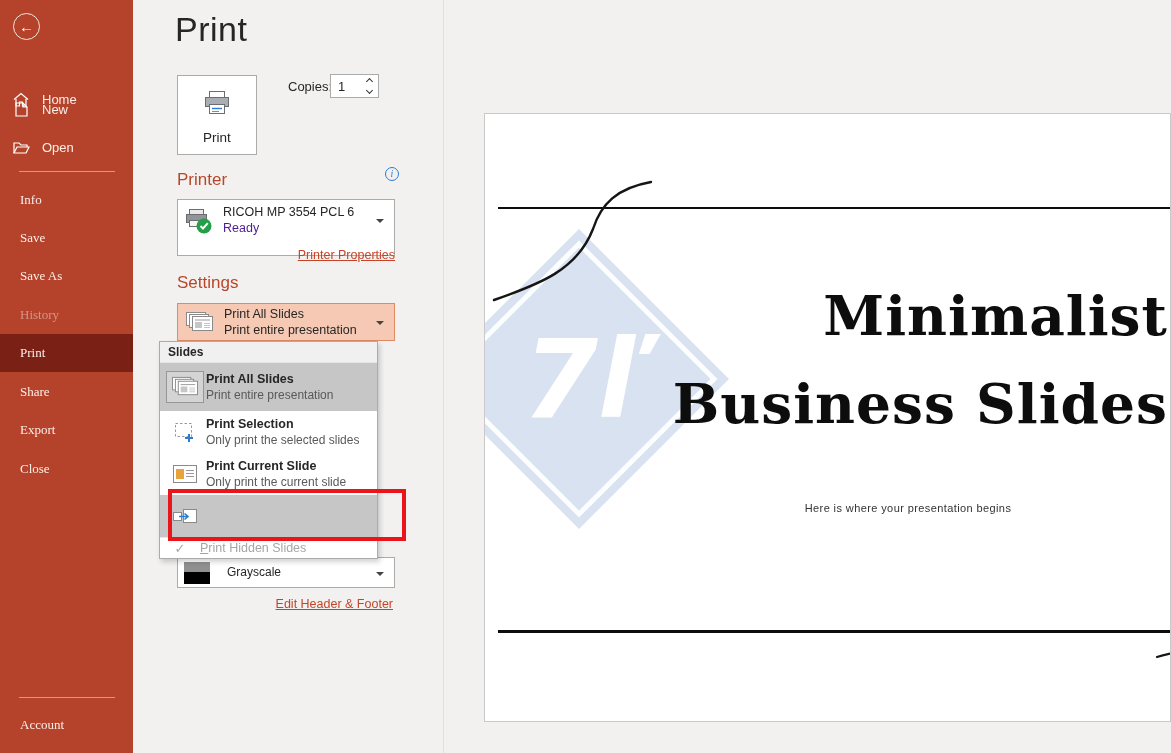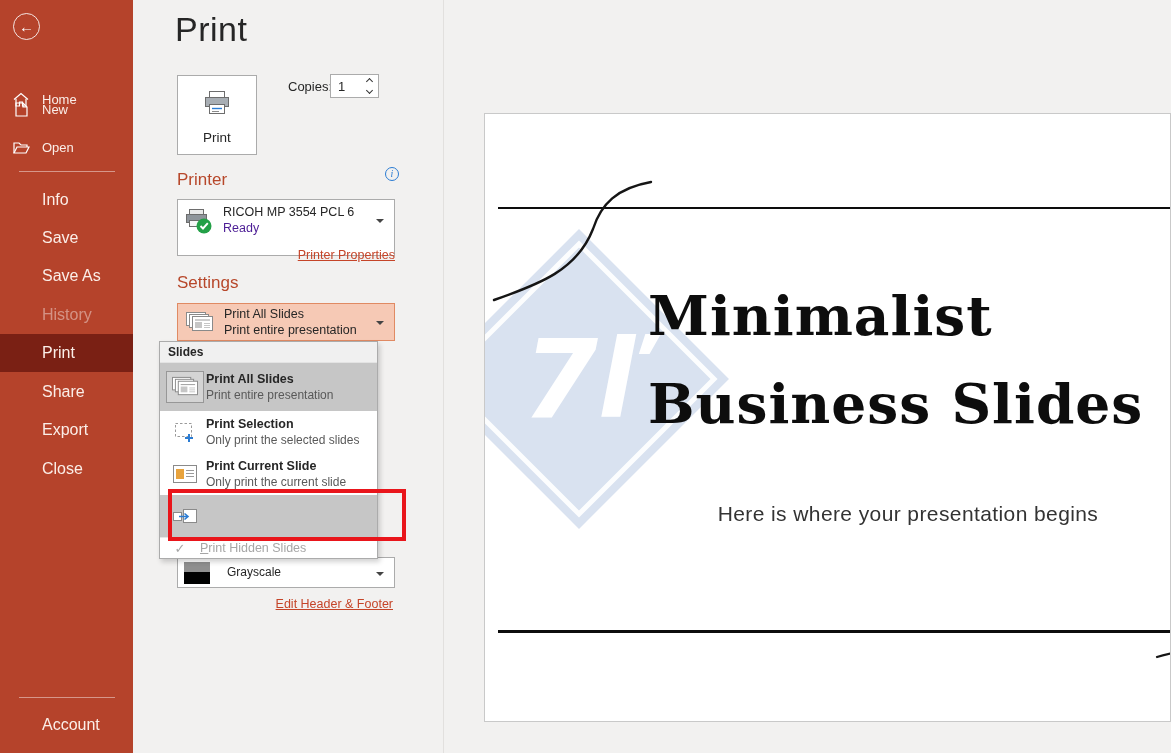--- a/index.html
+++ b/index.html
@@ -4,21 +4,21 @@
 <style>
   * { margin:0; padding:0; box-sizing:border-box; }
   html,body { width:1171px; height:753px; overflow:hidden; }
   body { position:relative; font-family:"Liberation Sans",sans-serif; background:#F2F1F0; }
 
   
   .sidebar { position:absolute; left:0; top:0; width:133px; height:753px; background:#B5432B; color:#FBEEE8; z-index:10; }
   .back-btn { position:absolute; left:13px; top:13px; width:27px; height:27px; border:1.5px solid rgba(255,255,255,.85); border-radius:50%; color:#fff; display:flex; align-items:center; justify-content:center; font-size:15px; cursor:default; }
   .nav-item { position:absolute; left:0; width:133px; height:28px; display:flex; align-items:center; font-size:13px; cursor:default; }
   .nav-item .nico { width:42px; display:flex; justify-content:center; flex:none; }
-  .menu-item { position:absolute; left:0; width:133px; height:28px; line-height:28px; padding-left:42px; font-size:16px; cursor:default; }
+  .menu-item { position:absolute; left:0; width:133px; height:28px; line-height:28px; padding-left:20px; font-size:13px; cursor:default;font-family:Liberation Serif, serif; }
   .menu-item.selected { height:38px; line-height:38px; background:#7A2014; }
   .menu-item.disabled { color:rgba(255,255,255,.42); }
   .sb-divider { position:absolute; left:19px; width:96px; height:1px; background:rgba(255,255,255,.45); }
 
   
   .page-title { position:absolute; left:175px; top:10px; font-size:34px; font-weight:300; color:#262626; letter-spacing:.5px; }
   .big-print-btn { position:absolute; left:177px; top:75px; width:80px; height:80px; background:#fff; border:1px solid #ABABAB; text-align:center; cursor:default; }
   .big-print-btn .blabel { display:block; margin-top:9px; font-size:13.5px; color:#262626; }
   .copies-label { position:absolute; left:288px; top:79px; font-size:13px; color:#262626; }
   .copies-spin { position:absolute; left:330px; top:74px; width:49px; height:24px; border:1px solid #ABABAB; background:#fff; }
@@ -72,22 +72,22 @@
   
   .preview { position:absolute; left:444px; top:0; right:0; bottom:0; background:#F2F1F0; }
   .slide { position:absolute; left:40px; top:113px; width:687px; height:609px; background:#fff; border:1px solid #C9C9C9; overflow:hidden; }
   .slide-line { position:absolute; left:13px; right:0; background:#0D0D0D; }
   .line-top { top:93px; height:2px; }
   .line-bottom { top:516px; height:3px; }
   .deco-svg { position:absolute; left:0; top:0; }
   .wm { position:absolute; left:-12px; top:159px; width:212px; height:212px; background:#D9E2F0; transform:rotate(45deg); }
   .wm::after { content:""; position:absolute; inset:8px; border:5px solid rgba(255,255,255,.92); }
   .wm-glyph { position:absolute; inset:0; display:flex; align-items:center; justify-content:center; transform:rotate(-45deg); color:#fff; font-size:108px; font-weight:bold; font-style:italic; font-family:"DejaVu Sans",sans-serif; }
-  .slide-title { position:absolute; left:163px; right:2px; top:158px; text-align:left; font-family:"DejaVu Serif",serif; font-weight:bold; color:#0D0D0D; font-size:55px; line-height:88px; letter-spacing:1px; }
-  .slide-subtitle { position:absolute; left:163px; right:2px; top:388px; text-align:center; font-size:21px; color:#333; letter-spacing:.4px; }
+  .slide-title { position:absolute; left:163px; right:2px; top:158px; text-align:right; font-family:"DejaVu Serif",serif; font-weight:bold; color:#0D0D0D; font-size:55px; line-height:88px; letter-spacing:1px; }
+  .slide-subtitle { position:absolute; left:163px; right:2px; top:388px; text-align:center; font-size:11px; color:#333; letter-spacing:.4px; }
 </style>
 </head>
 <body>
 
 <div class="sidebar">
   <div class="back-btn">
     <span>←</span>
   </div>
 
   <div class="nav-item" style="top:56px;margin-top:29px;">

